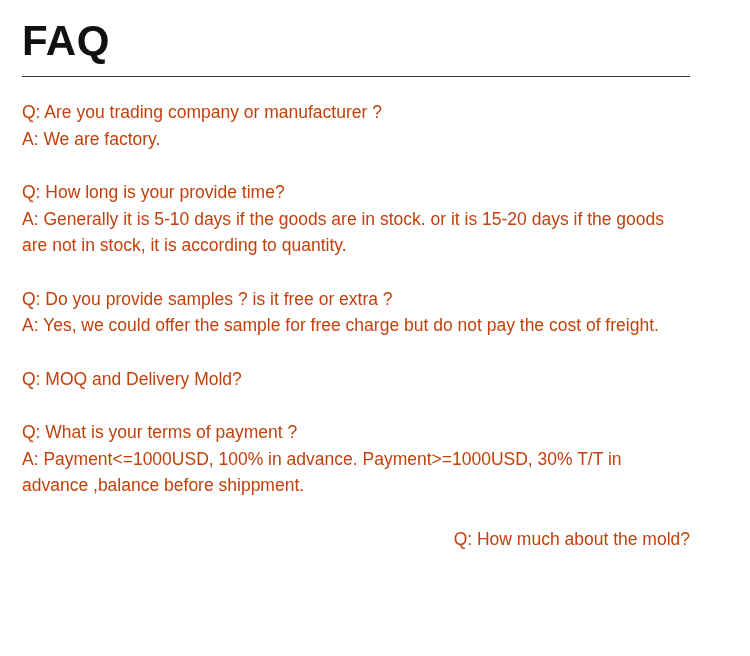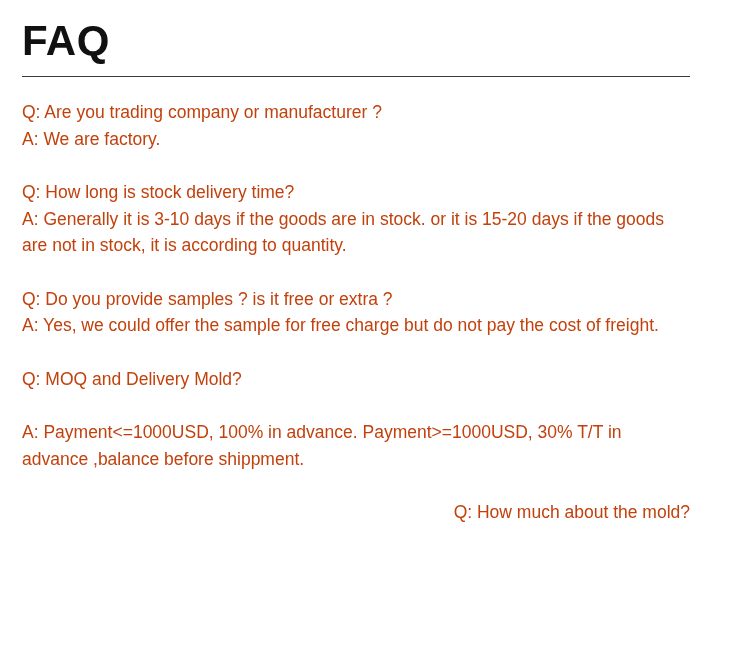--- a/index.html
+++ b/index.html
@@ -62,34 +62,35 @@
   <hr class="title-rule">
 
   <div class="qa-list">
 
     <div class="qa-block">
       <p class="qa-line">Q: Are you trading company or manufacturer ?</p>
       <p class="qa-line">A: We are factory.</p>
     </div>
 
     <div class="qa-block">
-      <p class="qa-line">Q: How long is stock delivery time?</p>
-      <p class="qa-line">A: Generally it is 3-10 days if the goods are in stock. or it is 15-20 days if the goods are not in stock, it is according to quantity.</p>
+      <p class="qa-line">Q: How long is your provide time?</p>
+      <p class="qa-line">A: Generally it is 5-10 days if the goods are in stock. or it is 15-20 days if the goods are not in stock, it is according to quantity.</p>
     </div>
 
     <div class="qa-block">
       <p class="qa-line">Q: Do you provide samples ? is it free or extra ?</p>
       <p class="qa-line">A: Yes, we could offer the sample for free charge but do not pay the cost of freight.</p>
     </div>
 
     <div class="qa-block">
       <p class="qa-line">Q: MOQ and Delivery Mold?</p>
     </div>
 
     <div class="qa-block">
+      <p class="qa-line">Q: What is your terms of payment ?</p>
       <p class="qa-line">A: Payment&lt;=1000USD, 100% in advance. Payment&gt;=1000USD, 30% T/T in advance ,balance before shippment.</p>
     </div>
 
     <div class="qa-block">
       <p class="qa-line">Q: How much about the mold?</p>
     </div>
 
   </div>
 </div>
 

